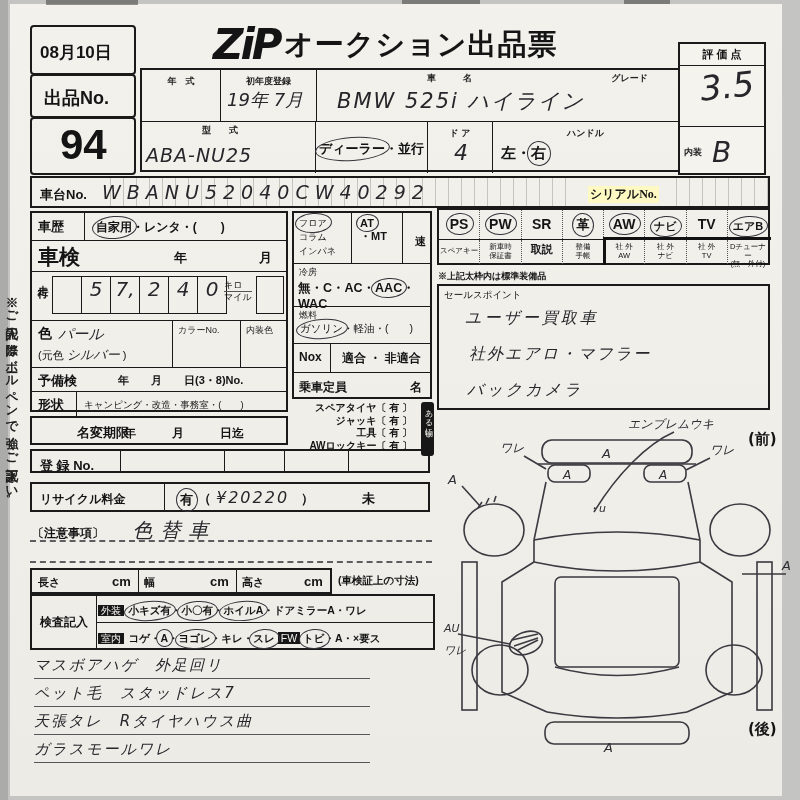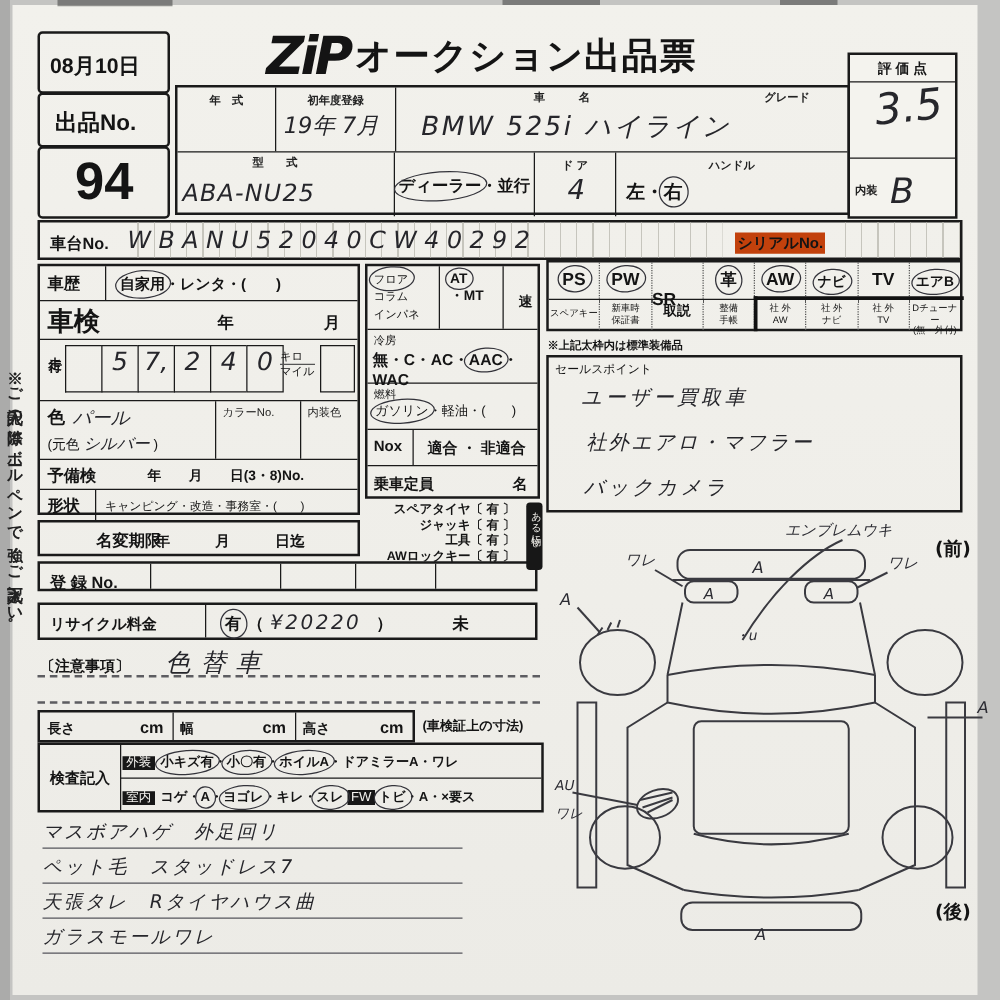--- a/index.html
+++ b/index.html
@@ -87,21 +87,21 @@
         <span>左・</span><span class="circ">右</span>
       </div>
     </div>
   </div>
 </div>
 
 <div class="bx" style="left:30px;top:176px;width:740px;height:32px;">
   <span class="p b" style="left:8px;top:8px;font-size:13px;">車台No.</span>
   <div class="p tick" style="left:66px;top:0;width:480px;height:28px;"></div>
   <span class="p hw" style="left:70px;top:3px;font-size:19px;letter-spacing:6px;">WBANU52040CW40292</span>
-  <span class="p b" style="left:556px;top:8px;font-size:12px;background:#c2410c;padding:0 2px;">シリアルNo.</span>
+  <span class="p b" style="left:556px;top:8px;font-size:12px;background:#fef9c3;padding:0 2px;font-family:Liberation Serif, serif;">シリアルNo.</span>
   <div class="p tick" style="left:632px;top:0;width:104px;height:28px;"></div>
 </div>
 
 <div class="bx" style="left:30px;top:211px;width:258px;height:201px;">
 
   <div style="height:27px;border-bottom:1.5px solid #1a1a1a;position:relative;">
     <span class="b" style="position:absolute;left:6px;top:5px;font-size:13px;">車歴</span>
     <div style="position:absolute;left:52px;top:0;bottom:0;border-left:1.5px solid #1a1a1a;"></div>
     <div class="b" style="position:absolute;left:64px;top:6px;font-size:12px;">
       <span class="circ">自家用</span><span>・レンタ・(　　)</span>
@@ -232,21 +232,21 @@
     <div>工具〔 有 〕</div>
     <div>AWロックキー〔 有 〕</div>
   </div>
   <div class="vtxt" style="position:absolute;right:0;top:0;height:50px;background:#171717;color:#f2f1ec;font-size:8px;padding:2px 1px;border-radius:3px;">ある物に○</div>
 </div>
 
 <div class="bx" style="left:437px;top:208px;width:333px;height:57px;border-width:2.5px;">
   <div style="display:flex;height:29px;border-bottom:1.5px solid #1a1a1a;">
     <div style="flex:1;border-right:1px dotted #555;text-align:center;padding-top:5px;"><span class="b circ" style="font-size:14px;">PS</span></div>
     <div style="flex:1;border-right:1px dotted #555;text-align:center;padding-top:5px;"><span class="b circ" style="font-size:14px;">PW</span></div>
-    <div style="flex:1;border-right:1px dotted #555;padding-top:21px;"><span class="b" style="font-size:14px;">SR</span></div>
+    <div style="flex:1;border-right:1px dotted #555;text-align:center;padding-top:5px;"><span class="b" style="font-size:14px;">SR</span></div>
     <div style="flex:1;border-right:1px dotted #555;text-align:center;padding-top:5px;"><span class="b circ" style="font-size:13px;">革</span></div>
     <div style="flex:1;border-right:1px dotted #555;text-align:center;padding-top:5px;"><span class="b circ" style="font-size:14px;">AW</span></div>
     <div style="flex:1;border-right:1px dotted #555;text-align:center;padding-top:6px;"><span class="b circ" style="font-size:11px;">ナビ</span></div>
     <div style="flex:1;border-right:1px dotted #555;text-align:center;padding-top:5px;"><span class="b" style="font-size:14px;">TV</span></div>
     <div style="flex:1;text-align:center;padding-top:6px;"><span class="b circ" style="font-size:11px;">エアB</span></div>
   </div>
   <div style="display:flex;height:24px;font-size:7.5px;line-height:8.5px;text-align:center;">
     <div style="flex:1;border-right:1px dotted #555;padding-top:7px;">
         <div>スペアキー</div>
         <div></div>

